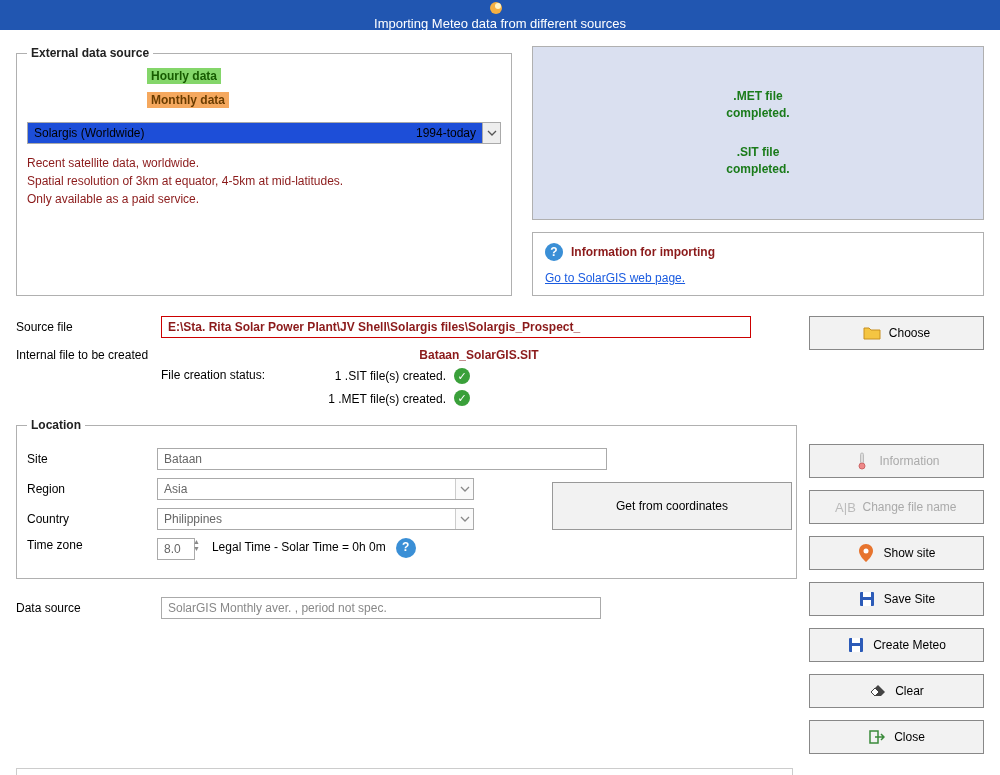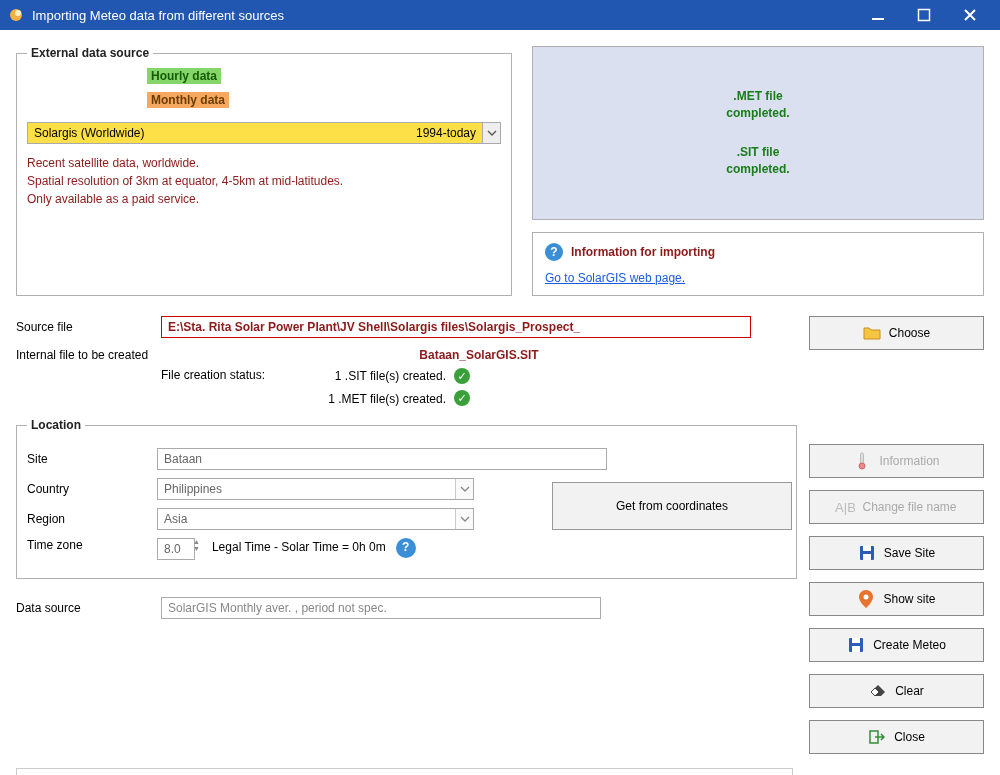--- a/index.html
+++ b/index.html
@@ -1,35 +1,35 @@
 <!DOCTYPE html>
 <html><head>
 <meta charset="utf-8">
 <style>
 * { box-sizing: border-box; margin: 0; padding: 0; font-family: Tahoma, Verdana, sans-serif; font-size: 12px; }
 body { background: #fff; width: 1000px; height: 775px; overflow: hidden; }
 
-.titlebar { background: #2156B1; color: #fff; height: 30px; display: flex; align-items: center; padding: 0 8px; }
+.titlebar { background: #2156B1; color: #fff; height: 30px; display: flex; align-items: center; padding: 0 8px; flex-direction: column; }
 .titlebar .icon { width: 16px; height: 16px; margin-right: 8px; display:inline-flex; align-items:center; justify-content:center;}
 .titlebar .title { flex: 1; font-size: 13px; }
 .titlebar .winbtns { display: flex; gap: 22px; padding-right: 10px; }
 .titlebar .winbtn { width: 24px; height: 24px; display: flex; align-items: center; justify-content: center; font-size: 18px; color:#fff; }
 
 .content { padding: 16px 16px 0 16px; }
 
 .top-row { display: flex; gap: 20px; }
 
 fieldset.group { border: 1px solid #b0b0b0; padding: 8px 10px 10px; position: relative; }
 fieldset.group > legend { padding: 0 4px; font-weight: bold; font-size: 12px; color: #222; }
 
 .external-source { width: 496px; height: 250px; }
 .hl-green { background: #84d66a; color: #175b00; font-weight: bold; padding: 1px 4px; display: inline-block; }
 .hl-orange { background: #f5a85e; color: #6b3d00; font-weight: bold; padding: 1px 4px; display: inline-block; }
 
-.provider-select { margin-top: 14px; border: 1px solid #aaa; background: #fde047; height: 22px; display: flex; align-items: center; padding: 0 6px; position: relative; }
+.provider-select { margin-top: 14px; border: 1px solid #aaa; background: #1d4ed8; height: 22px; display: flex; align-items: center; padding: 0 6px; position: relative; }
 .provider-select .label { flex: 1; }
 .provider-select .years { margin-right: 18px; }
 .provider-select .chev { position: absolute; right: 0; top: 0; bottom: 0; width: 18px; background: #eee; border-left: 1px solid #aaa; display: flex; align-items: center; justify-content: center; }
 
 .desc { color: #8b1a1a; margin-top: 10px; line-height: 1.5; }
 
 .right-col { flex: 1; display: flex; flex-direction: column; gap: 12px; }
 .status-box { flex: 1; background: #dae0f0; border: 1px solid #b0b0b0; display: flex; flex-direction: column; align-items: center; justify-content: center; gap: 22px; }
 .status-item { color: #1a7b1a; font-weight: bold; text-align: center; line-height: 1.4; }
 
@@ -178,34 +178,34 @@
         </div>
       </div>
 
       <fieldset class="group location-group loc-wrapper">
         <legend>Location</legend>
         <div class="loc-row">
           <div class="lab">Site</div>
           <input type="text" class="site-input" value="Bataan" style="">
         </div>
         <div class="loc-row">
-          <div class="lab">Country</div>
+          <div class="lab">Region</div>
           <div class="combo">
-            <span>Philippines</span>
+            <span>Asia</span>
             <span class="chev">
                 <svg width="10" height="6" viewBox="0 0 10 6">
                   <path d="M1 1 L5 5 L9 1" fill="none" stroke="#888" stroke-width="1.3"></path>
                 </svg>
               </span>
           </div>
         </div>
         <div class="loc-row">
-          <div class="lab">Region</div>
+          <div class="lab">Country</div>
           <div class="combo">
-            <span>Asia</span>
+            <span>Philippines</span>
             <span class="chev">
                 <svg width="10" height="6" viewBox="0 0 10 6">
                   <path d="M1 1 L5 5 L9 1" fill="none" stroke="#888" stroke-width="1.3"></path>
                 </svg>
               </span>
           </div>
         </div>
         <div class="loc-row" style="align-items:flex-start;">
           <div class="lab">Time zone</div>
           <input type="text" class="tz-input" value="8.0" style="">
@@ -249,39 +249,39 @@
             </svg>
           </span>
         <span>Information</span>
       </div>
       <div class="btn disabled">
         <span class="icon" style="color:#bbb;font-size:13px;">A|B</span>
         <span>Change file name</span>
       </div>
       <div class="btn">
         <span class="icon">
+            <svg width="14" height="18" viewBox="0 0 14 18">
+              <path d="M7 0 C3 0 0 3 0 7 C0 12 7 18 7 18 C7 18 14 12 14 7 C14 3 11 0 7 0 Z" fill="#e7742e"></path>
+              <circle cx="7" cy="7" r="2.5" fill="#fff"></circle>
+            </svg>
+          </span>
+        <span>Show site</span>
+      </div>
+      <div class="btn">
+        <span class="icon">
             <svg width="16" height="16" viewBox="0 0 16 16">
               <rect x="1" y="1" width="14" height="14" rx="1" fill="#2c5bb8"></rect>
               <rect x="4" y="1" width="8" height="5" fill="#fff"></rect>
               <rect x="4" y="9" width="8" height="6" fill="#fff"></rect>
             </svg>
           </span>
         <span>Save Site</span>
       </div>
       <div class="btn">
         <span class="icon">
-            <svg width="14" height="18" viewBox="0 0 14 18">
-              <path d="M7 0 C3 0 0 3 0 7 C0 12 7 18 7 18 C7 18 14 12 14 7 C14 3 11 0 7 0 Z" fill="#e7742e"></path>
-              <circle cx="7" cy="7" r="2.5" fill="#fff"></circle>
-            </svg>
-          </span>
-        <span>Show site</span>
-      </div>
-      <div class="btn">
-        <span class="icon">
             <svg width="16" height="16" viewBox="0 0 16 16">
               <rect x="1" y="1" width="14" height="14" rx="1" fill="#2c5bb8"></rect>
               <rect x="4" y="1" width="8" height="5" fill="#fff"></rect>
               <rect x="4" y="9" width="8" height="6" fill="#fff"></rect>
             </svg>
           </span>
         <span>Create Meteo</span>
       </div>
       <div class="btn">
         <span class="icon">

